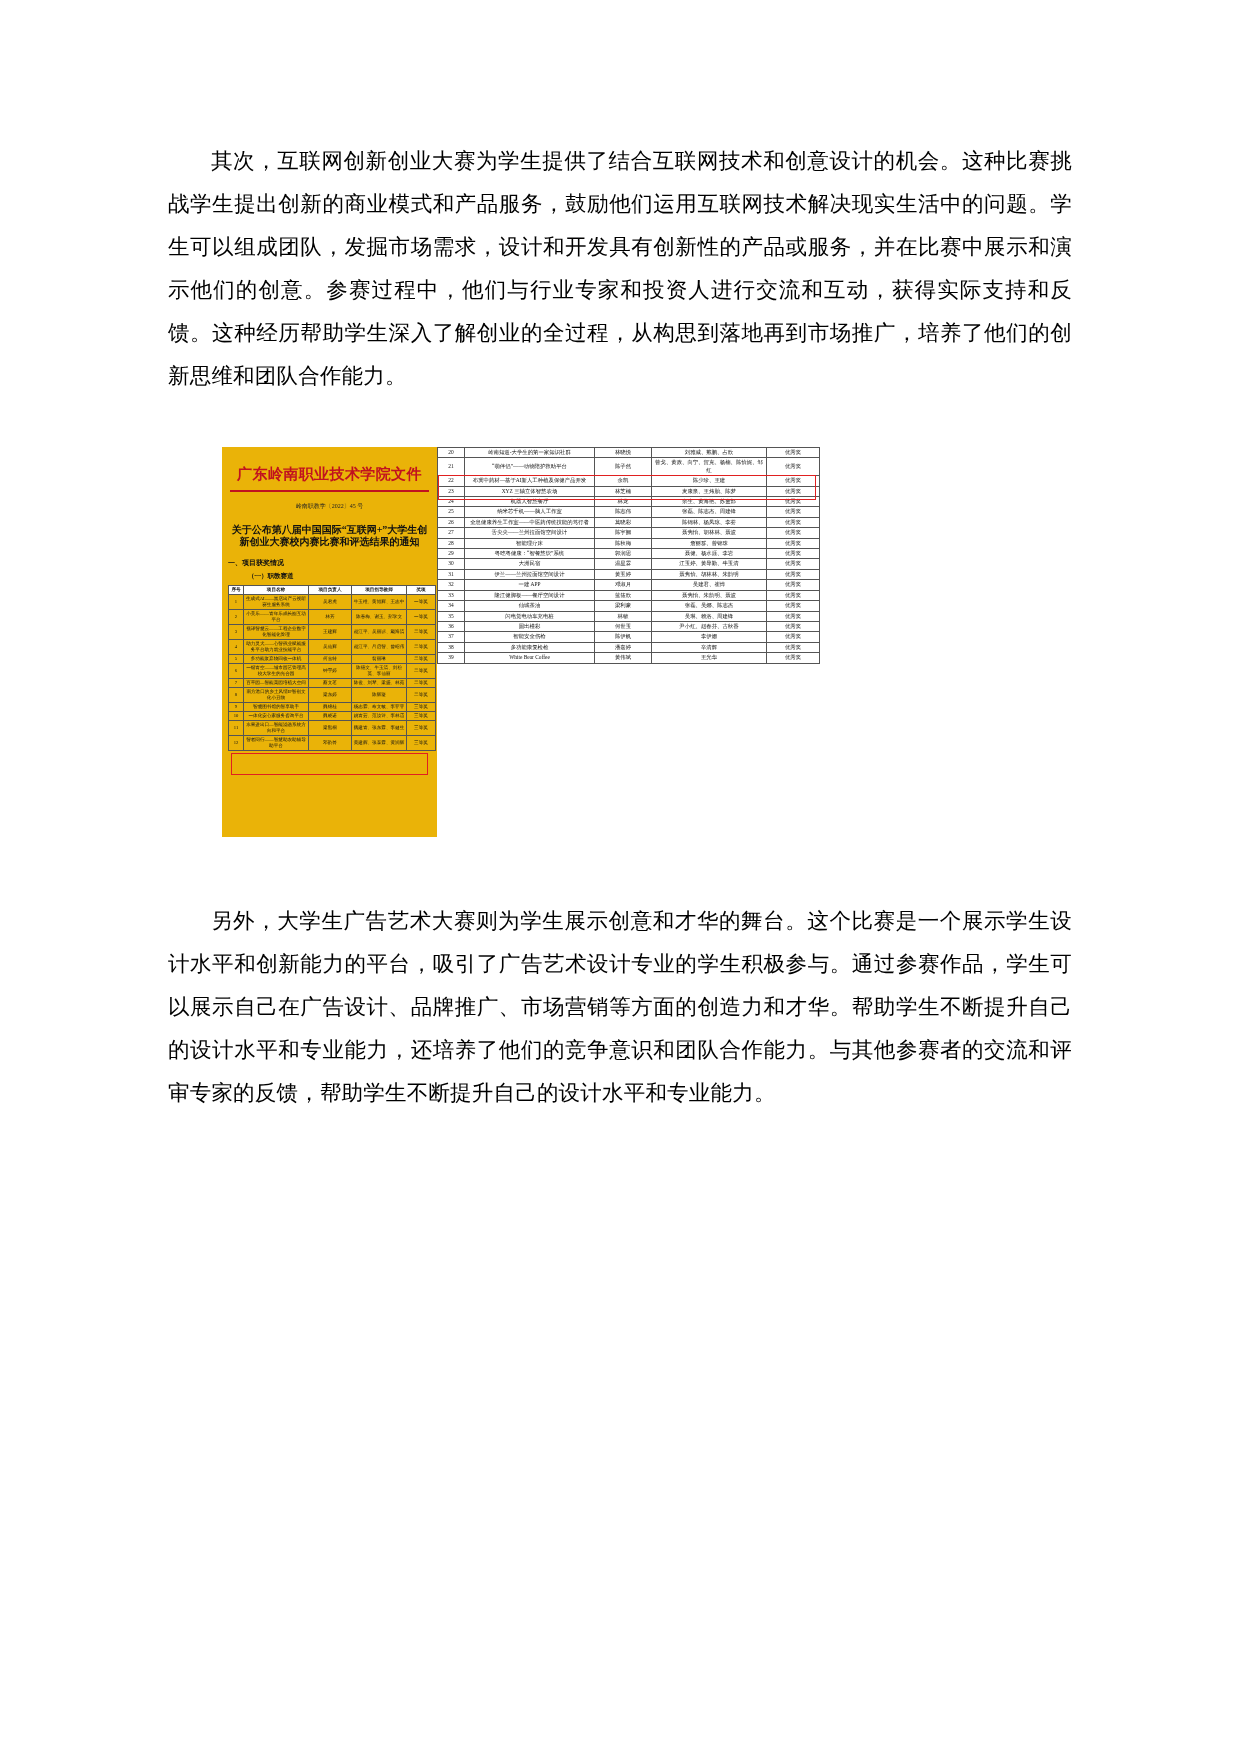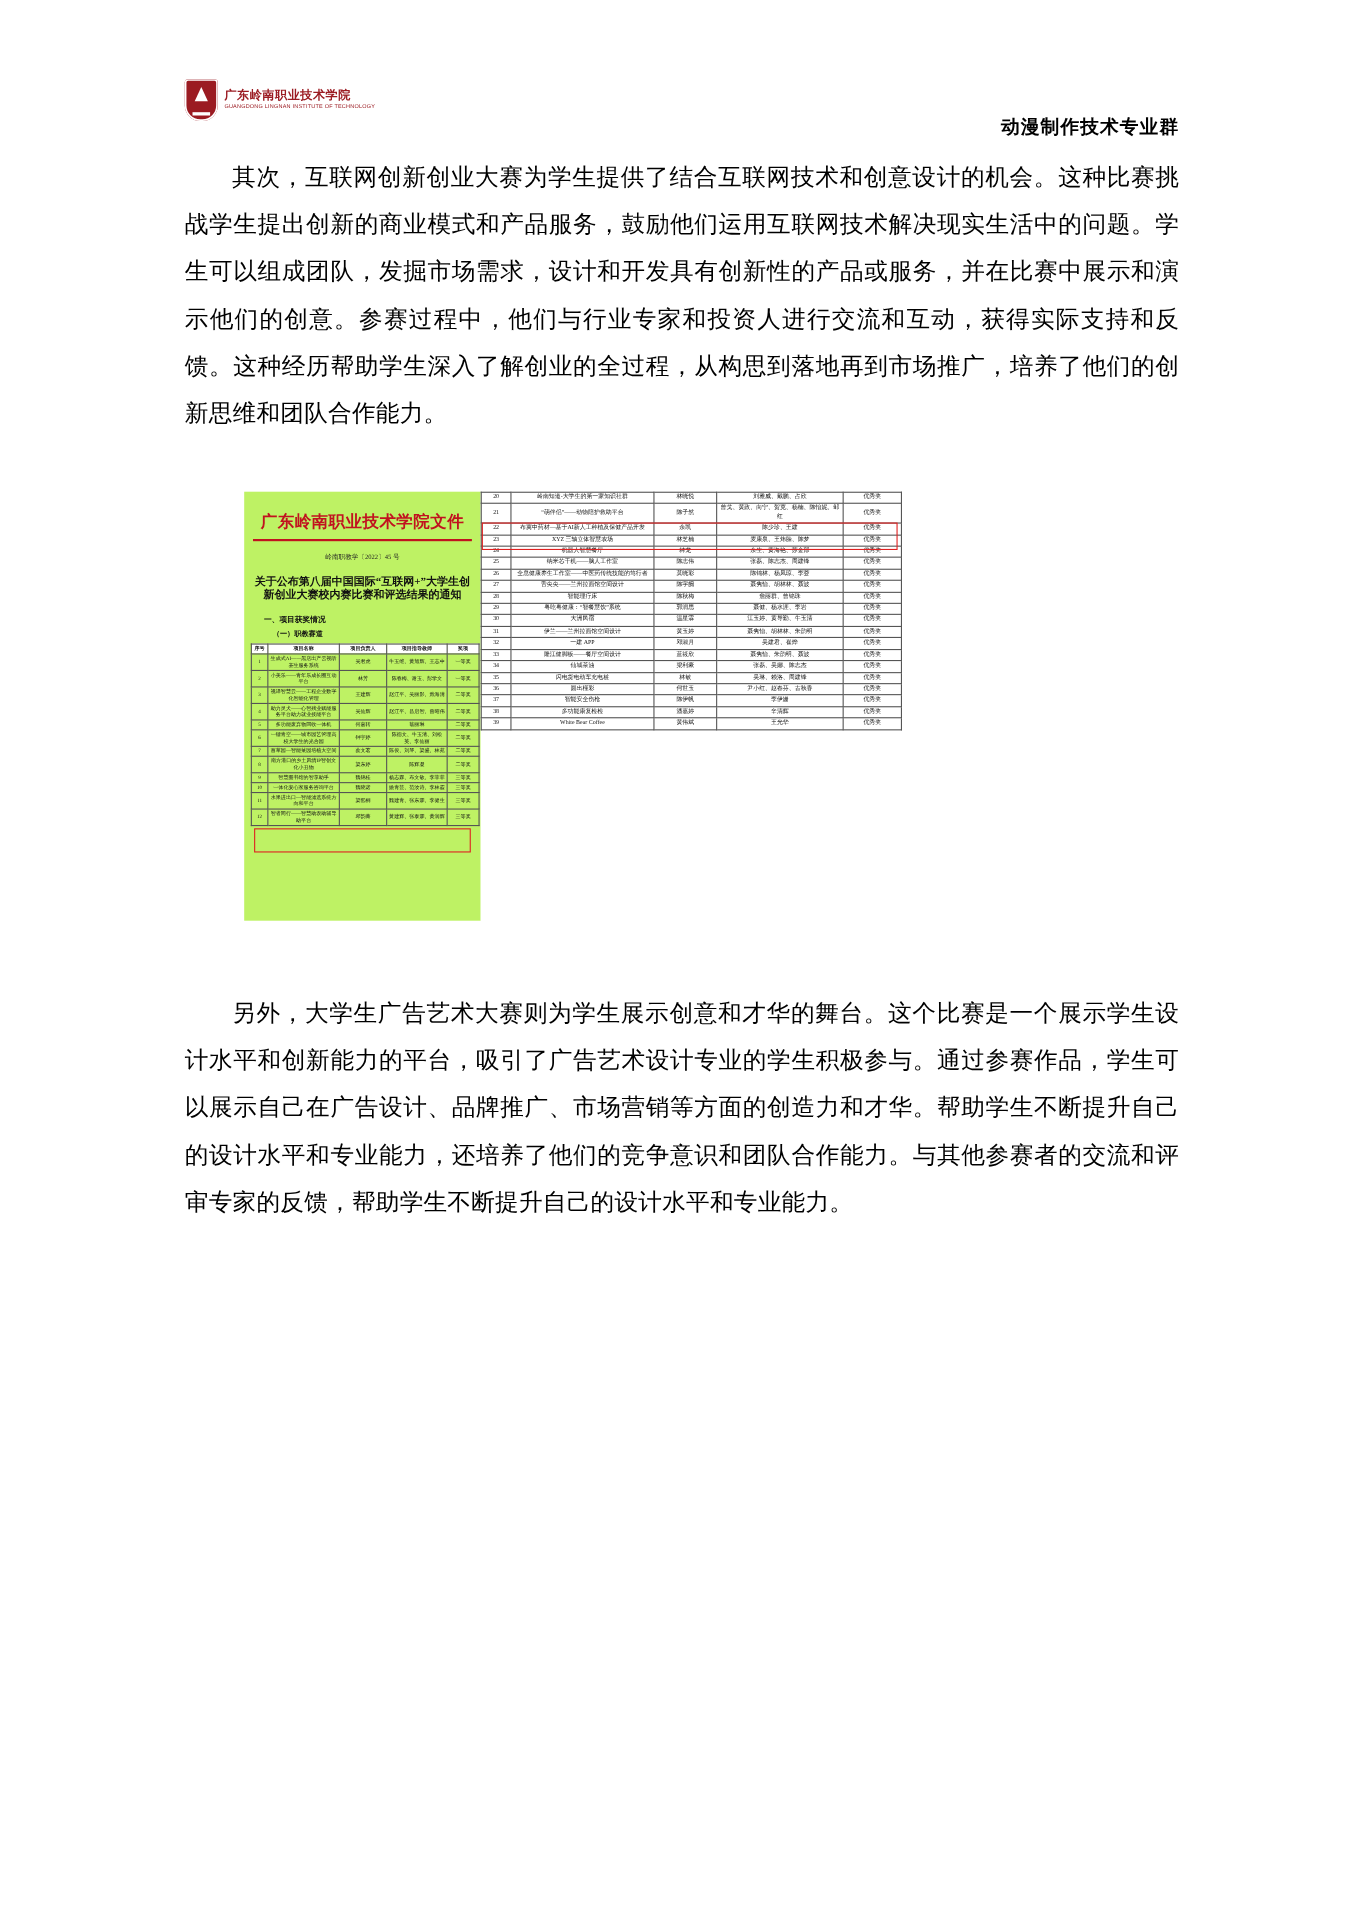--- a/index.html
+++ b/index.html
@@ -111,21 +111,21 @@
     left: 222px;
     top: 447px;
     width: 596px;
     height: 390px;
     background: #fdfdfd;
     display: flex;
   }
   .fig-left {
     width: 215px;
     height: 100%;
-    background: #bef264;
+    background: #eab308;
     position: relative;
     padding: 4px 6px 0 6px;
     box-sizing: border-box;
   }
   .doc-title {
     color: #c1121f;
     font-weight: bold;
     font-size: 15px;
     text-align: center;
     margin-top: 14px;
@@ -148,21 +148,21 @@
     font-weight: bold;
     text-align: center;
     line-height: 12px;
     margin-top: 13px;
     color: #111;
   }
   .doc-sec {
     font-size: 7px;
     font-weight: bold;
     margin-top: 10px;
-    margin-left: 12px;
+    margin-left: 0;
     color: #111;
   }
   .doc-sec2 {
     font-size: 6.5px;
     font-weight: bold;
     margin-top: 4px;
     margin-left: 20px;
     color: #111;
   }
   table.left-tbl {
@@ -242,30 +242,20 @@
     font-size: 16px;
     font-family: "Liberation Sans", sans-serif;
     color: #000;
   }
 </style>
 </head>
 <body>
 
 <div class="page">
 
-  <div class="header">
-    <div class="logo-wrap">
-      <div class="crest"></div>
-      <div class="logo-text">
-        <div class="logo-cn">广东岭南职业技术学院</div>
-        <div class="logo-en">GUANGDONG LINGNAN INSTITUTE OF TECHNOLOGY</div>
-      </div>
-    </div>
-    <div class="header-title">动漫制作技术专业群</div>
-  </div>
 
   <div class="body-text p1 indent">其次，互联网创新创业大赛为学生提供了结合互联网技术和创意设计的机会。这种比赛挑战学生提出创新的商业模式和产品服务，鼓励他们运用互联网技术解决现实生活中的问题。学生可以组成团队，发掘市场需求，设计和开发具有创新性的产品或服务，并在比赛中展示和演示他们的创意。参赛过程中，他们与行业专家和投资人进行交流和互动，获得实际支持和反馈。这种经历帮助学生深入了解创业的全过程，从构思到落地再到市场推广，培养了他们的创新思维和团队合作能力。</div>
 
   <div class="figure">
 
     <div class="fig-left">
       <div class="doc-title">广东岭南职业技术学院文件</div>
       <div class="doc-rule"></div>
       <div class="doc-no">岭南职教学〔2022〕45 号</div>
       <div class="doc-sub">关于公布第八届中国国际“互联网+”大学生创新创业大赛校内赛比赛和评选结果的通知</div>

